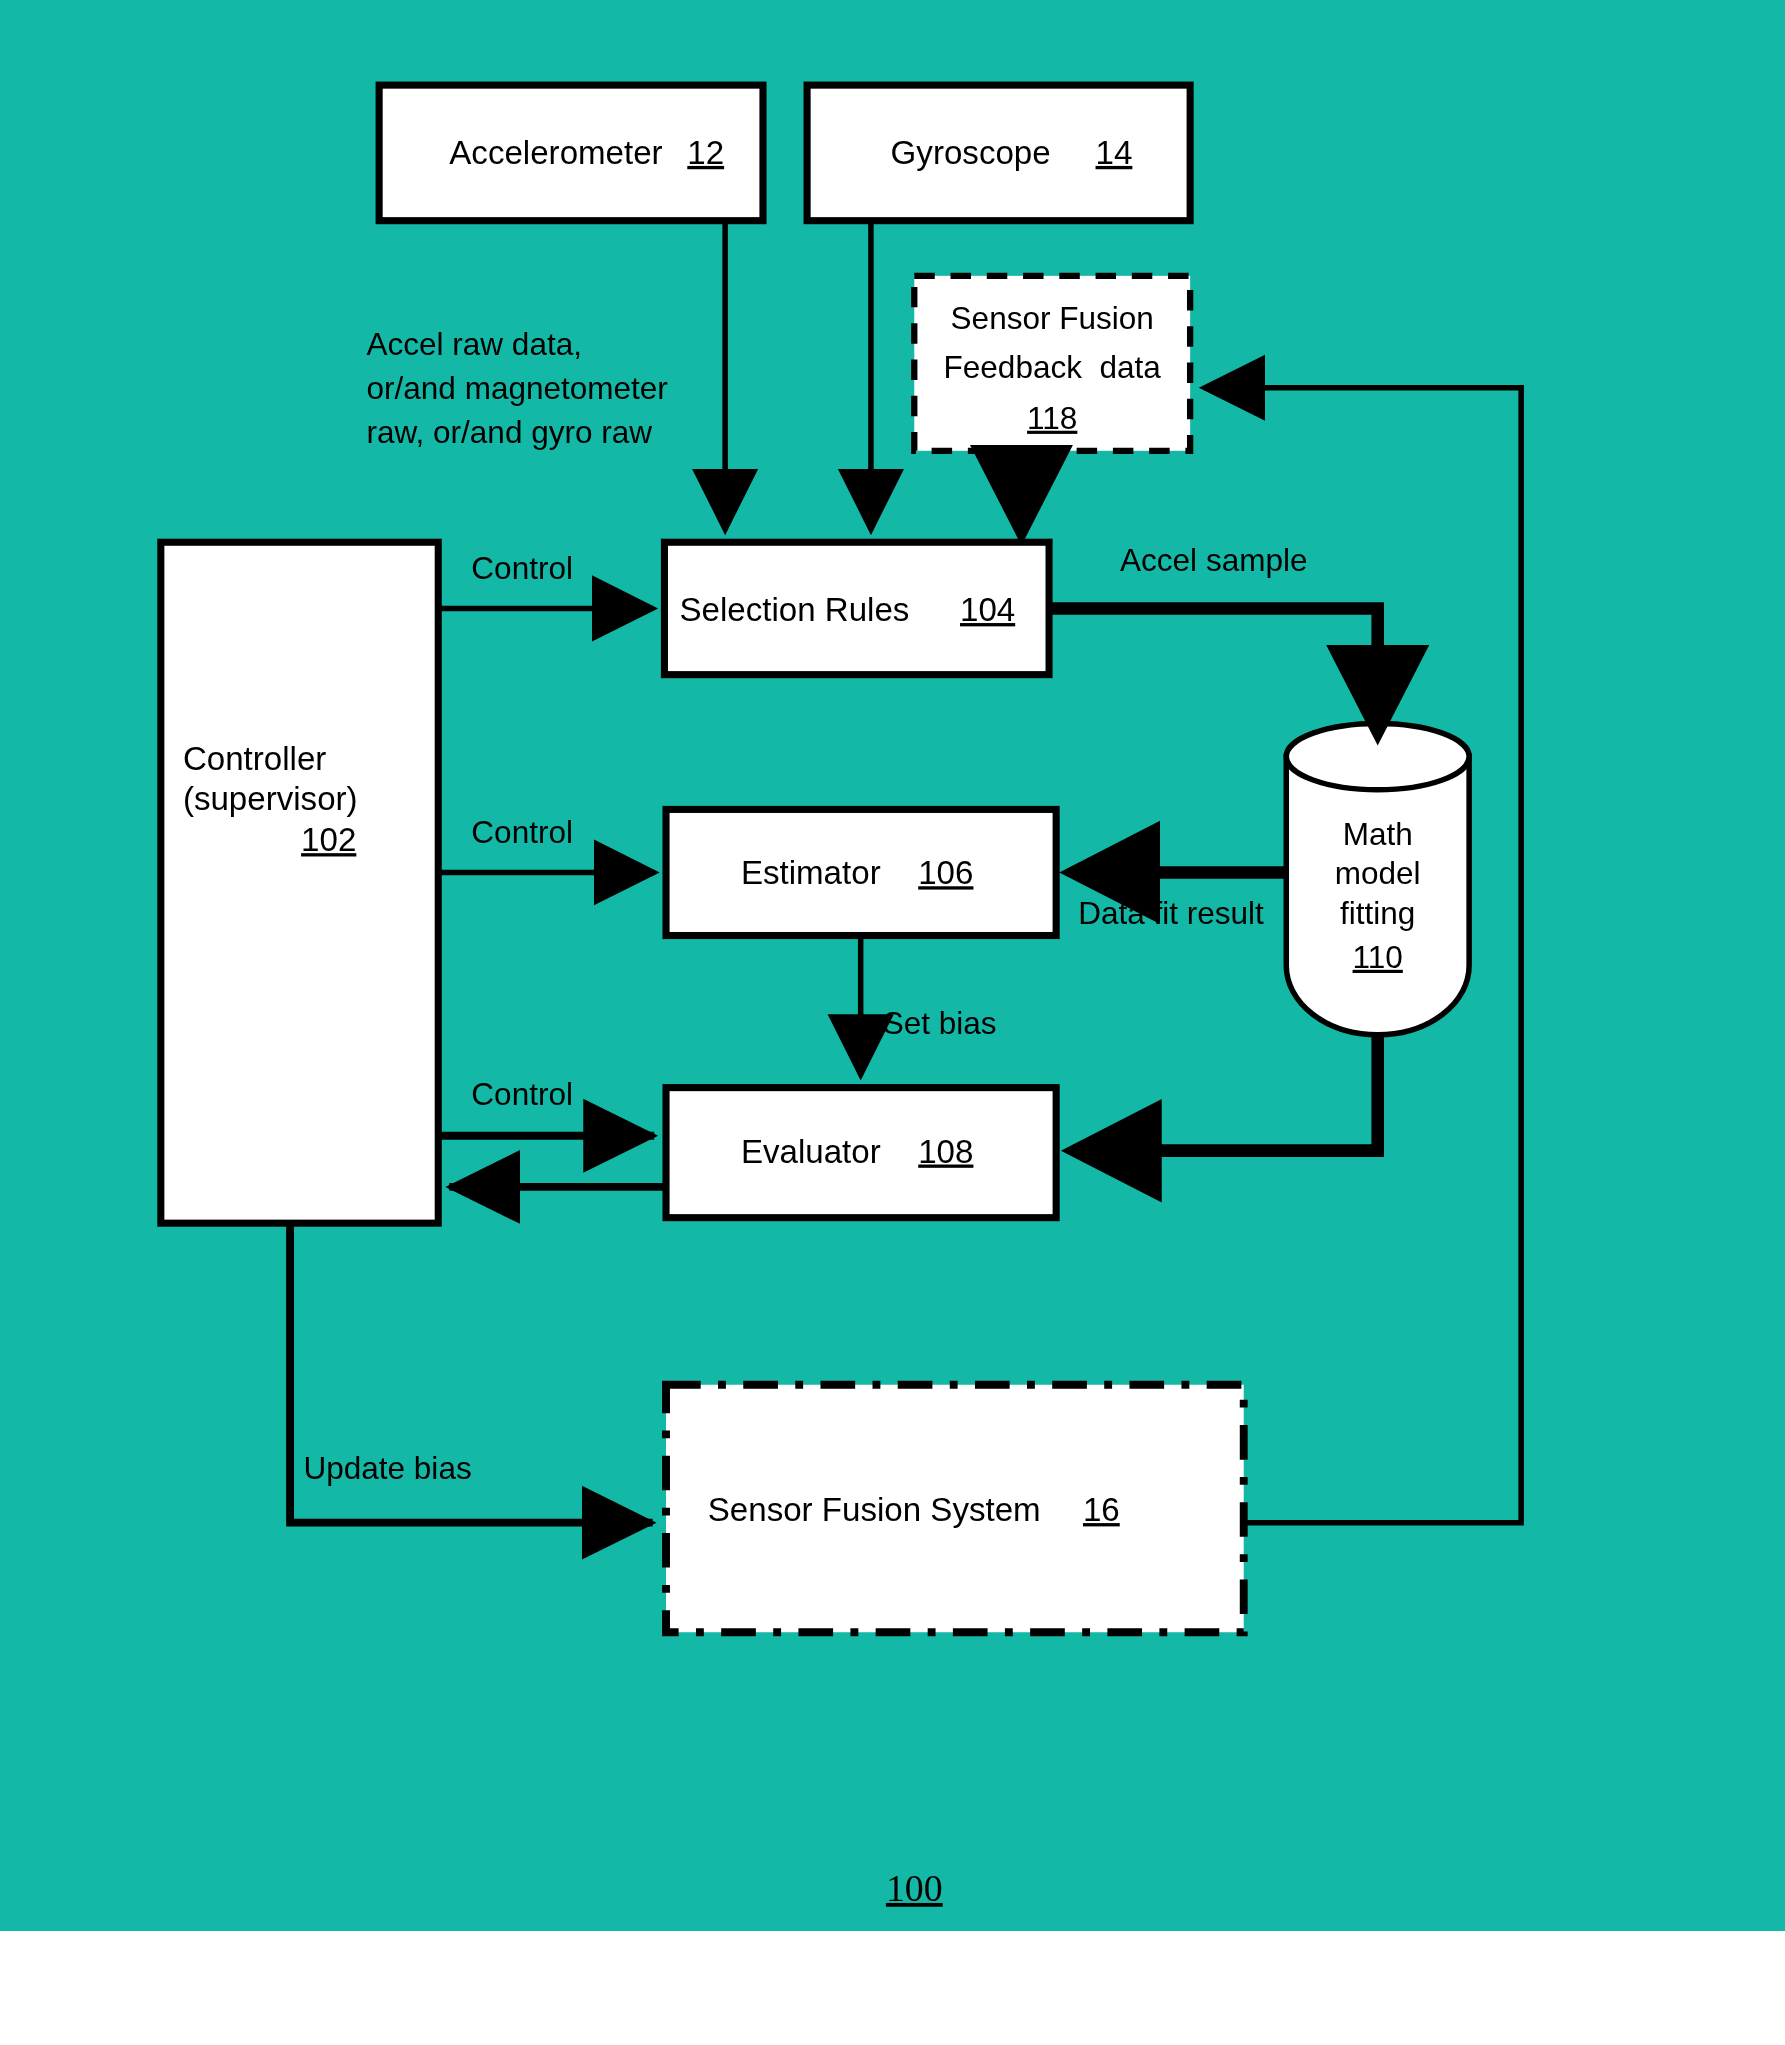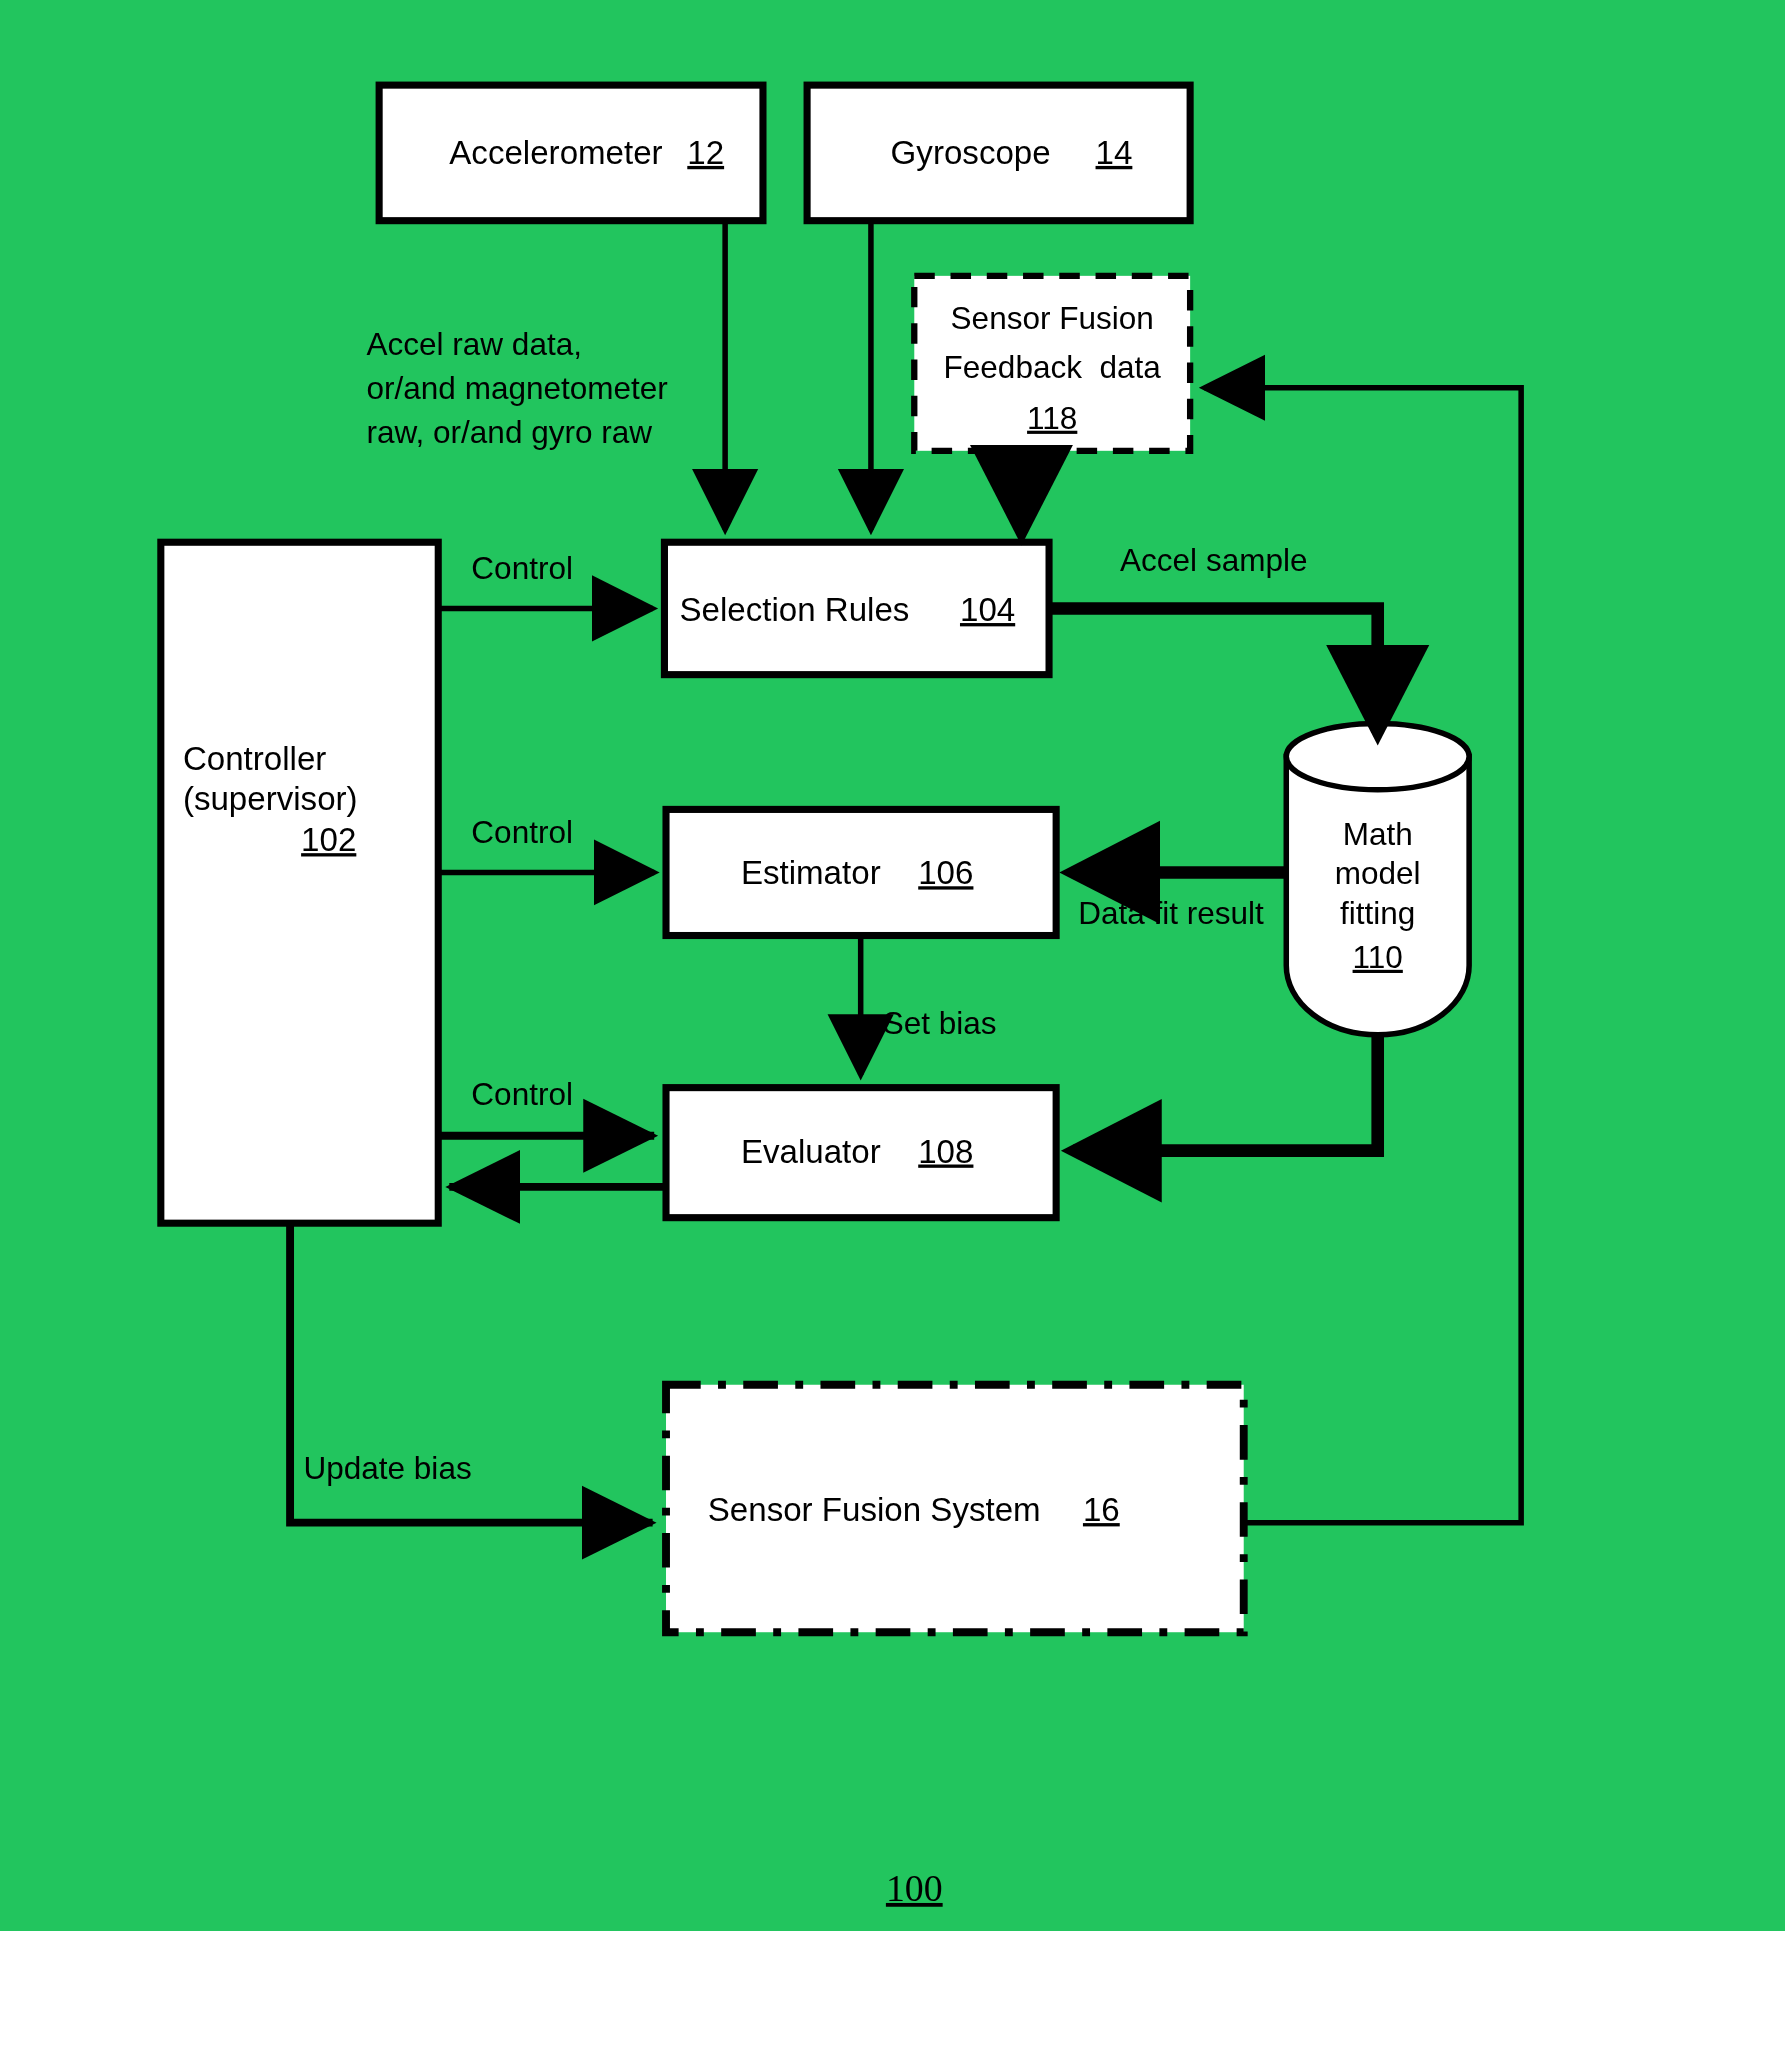--- a/index.html
+++ b/index.html
@@ -4,21 +4,21 @@
 <style>
   html, body {
     margin: 0;
     padding: 0;
     background: #ffffff;
   }
   #page {
     position: relative;
     width: 1786px;
     height: 1931px;
-    background: #22c55e;
+    background: #14b8a6;
     font-family: "Liberation Sans", sans-serif;
     overflow: hidden;
   }
   svg#diagram {
     position: absolute;
     top: 0;
     left: 0;
     width: 1786px;
     height: 2046px;
   }

